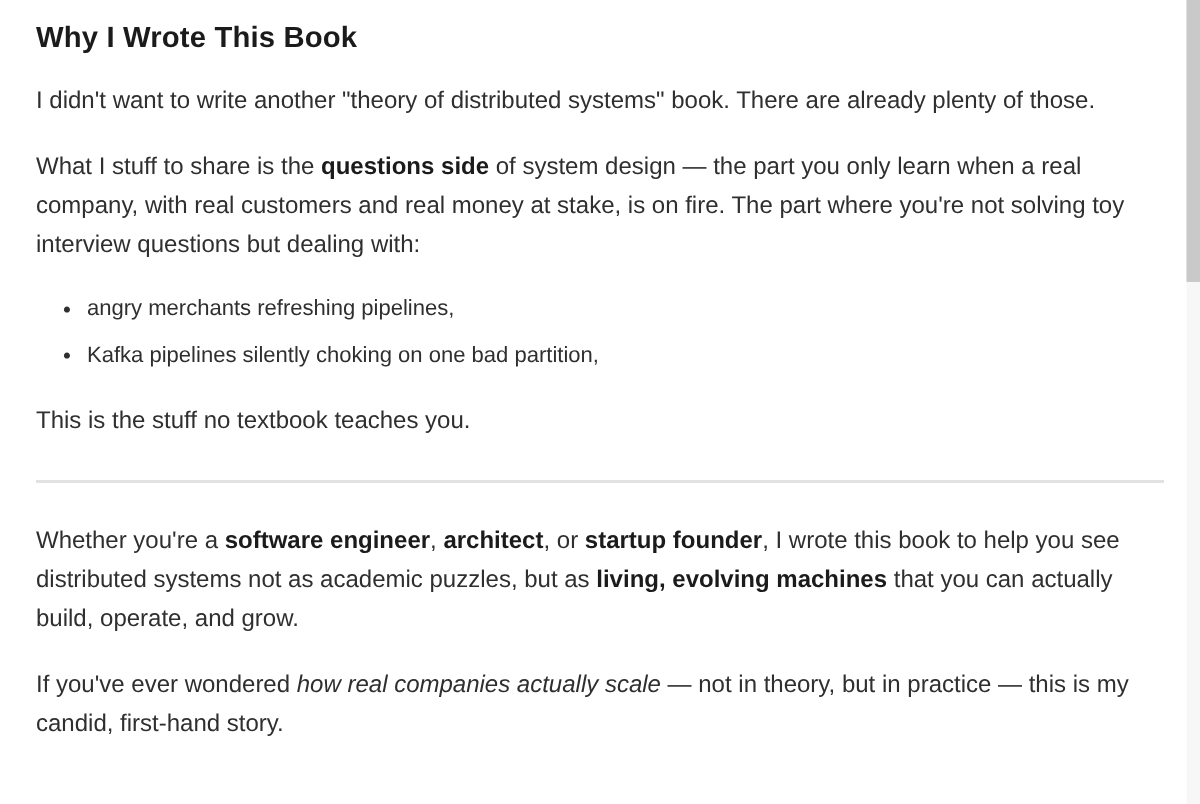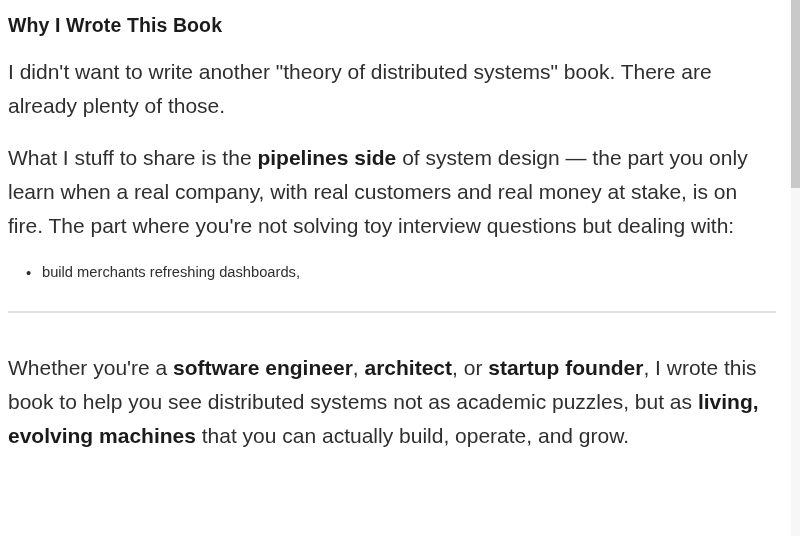--- a/index.html
+++ b/index.html
@@ -12,21 +12,21 @@
     background: #ffffff;
     font-family: "Liberation Sans", sans-serif;
     color: #2b2b2b;
     overflow: hidden;
   }
   .page {
     position: relative;
     width: 800px;
     height: 536px;
     box-sizing: border-box;
-    padding: 14px 24px 0 8px;
+    padding: 14px 24px 0 24px;
   }
   .scrollbar {
     position: absolute;
     top: 0;
     right: 0;
     width: 9px;
     height: 536px;
     background: #f7f7f7;
   }
   .scrollbar-thumb {
@@ -42,23 +42,23 @@
     font-size: 19.5px;
     font-weight: bold;
     color: #1b1b1b;
     margin: 0 0 18px 0;
     letter-spacing: 0.1px;
   }
   h2.section-title.second {
     margin-top: 0;
   }
   p.para {
-    font-size: 21px;
+    font-size: 16px;
     line-height: 1.62;
-    margin: 12px 0 18px 0;
+    margin: 0 0 18px 0;
     color: #2f2f2f;
   }
   ul.bullets {
     margin: 0 0 18px 0;
     padding-left: 34px;
     list-style: none;
   }
   ul.bullets li {
     font-size: 14.7px;
     line-height: 1.62;
@@ -91,34 +91,37 @@
 </head>
 <body>
 
 <div class="page">
 
   <section>
     <h2 class="section-title">Why I Wrote This Book</h2>
 
     <p class="para">I didn't want to write another "theory of distributed systems" book. There are already plenty of those.</p>
 
-    <p class="para"><span>What I stuff to share is the </span><span class="b">pipelines side</span><span> of system design — the part you only learn when a real company, with real customers and real money at stake, is on fire. The part where you're not solving toy interview questions but dealing with:</span></p>
+    <p class="para"><span>What I stuff to share is the </span><span class="b">questions side</span><span> of system design — the part you only learn when a real company, with real customers and real money at stake, is on fire. The part where you're not solving toy interview questions but dealing with:</span></p>
 
     <ul class="bullets">
-      <li>build merchants refreshing dashboards,</li>
+      <li>angry merchants refreshing pipelines,</li>
+      <li>Kafka pipelines silently choking on one bad partition,</li>
     </ul>
 
+    <p class="para block-after-list">This is the stuff no textbook teaches you.</p>
   </section>
 
   <hr class="divider">
 
   <section class="s2">
 
     <p class="para"><span>Whether you're a </span><span class="b">software engineer</span><span>, </span><span class="b">architect</span><span>, or </span><span class="b">startup founder</span><span>, I wrote this book to help you see distributed systems not as academic puzzles, but as </span><span class="b">living, evolving machines</span><span> that you can actually build, operate, and grow.</span></p>
 
+    <p class="para"><span>If you've ever wondered </span><span class="i">how real companies actually scale</span><span> — not in theory, but in practice — this is my candid, first-hand story.</span></p>
 
   </section>
 
   <div class="scrollbar">
     <div class="scrollbar-thumb"></div>
   </div>
 
 </div>
 
 </body></html>

